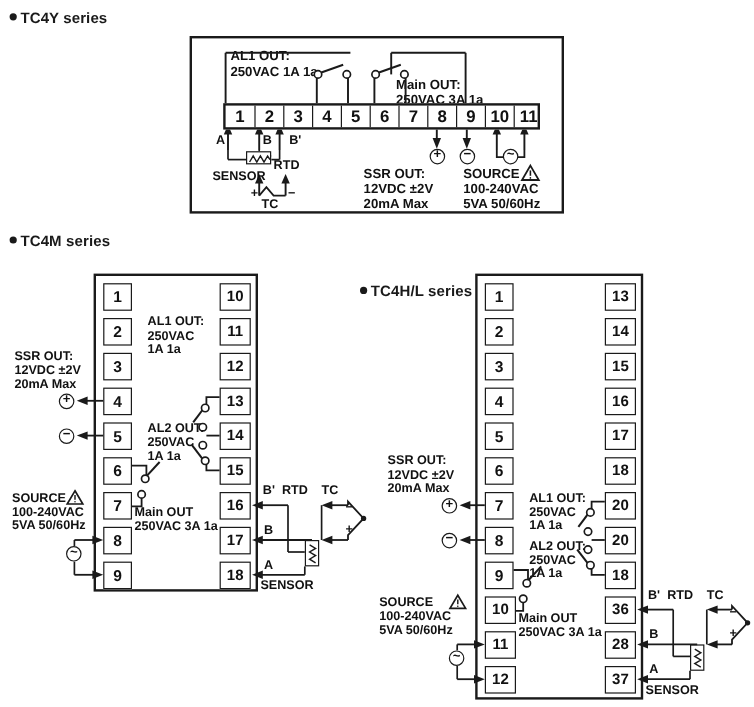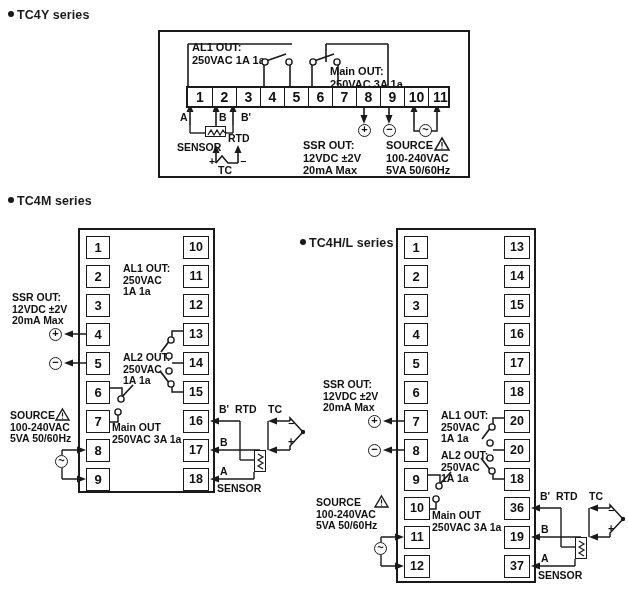--- a/index.html
+++ b/index.html
@@ -371,21 +371,21 @@
 <div class="term wide" style="left:504px; top:236px; width:26px; height:23px;">13</div>
 <div class="term wide" style="left:504px; top:265px; width:26px; height:23px;">14</div>
 <div class="term wide" style="left:504px; top:294px; width:26px; height:23px;">15</div>
 <div class="term wide" style="left:504px; top:323px; width:26px; height:23px;">16</div>
 <div class="term wide" style="left:504px; top:352px; width:26px; height:23px;">17</div>
 <div class="term wide" style="left:504px; top:381px; width:26px; height:23px;">18</div>
 <div class="term wide" style="left:504px; top:410px; width:26px; height:23px;">20</div>
 <div class="term wide" style="left:504px; top:439px; width:26px; height:23px;">20</div>
 <div class="term wide" style="left:504px; top:468px; width:26px; height:23px;">18</div>
 <div class="term wide" style="left:504px; top:497px; width:26px; height:23px;">36</div>
-<div class="term wide" style="left:504px; top:526px; width:26px; height:23px;">19</div>
+<div class="term wide" style="left:504px; top:526px; width:26px; height:23px;">28</div>
 <div class="term wide" style="left:504px; top:555px; width:26px; height:23px;">37</div>
 
 <div class="abs lbl" style="left:441px; top:410px;">
   <span>AL1 OUT:</span><br>
   <span>250VAC</span><br>
   <span>1A 1a</span>
 </div>
 <div class="abs lbl" style="left:441px; top:450px;">
   <span>AL2 OUT:</span><br>
   <span>250VAC</span><br>

